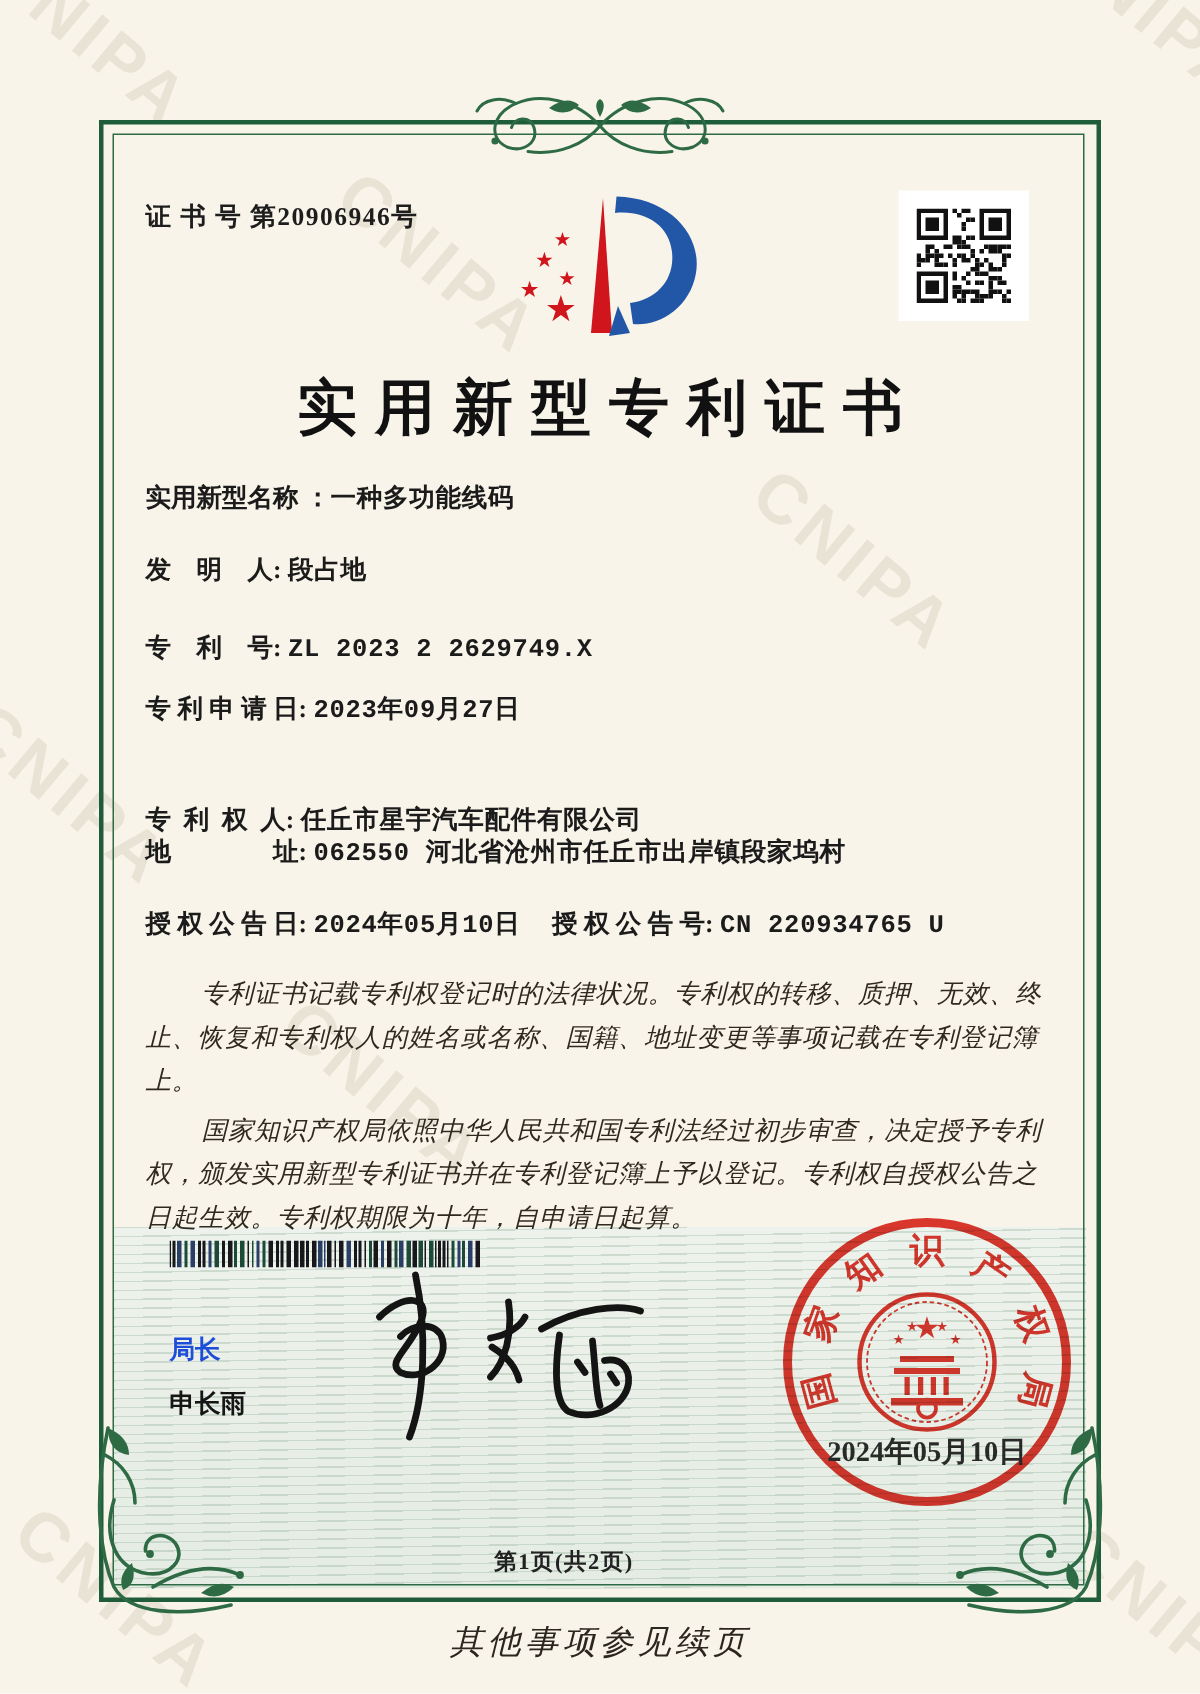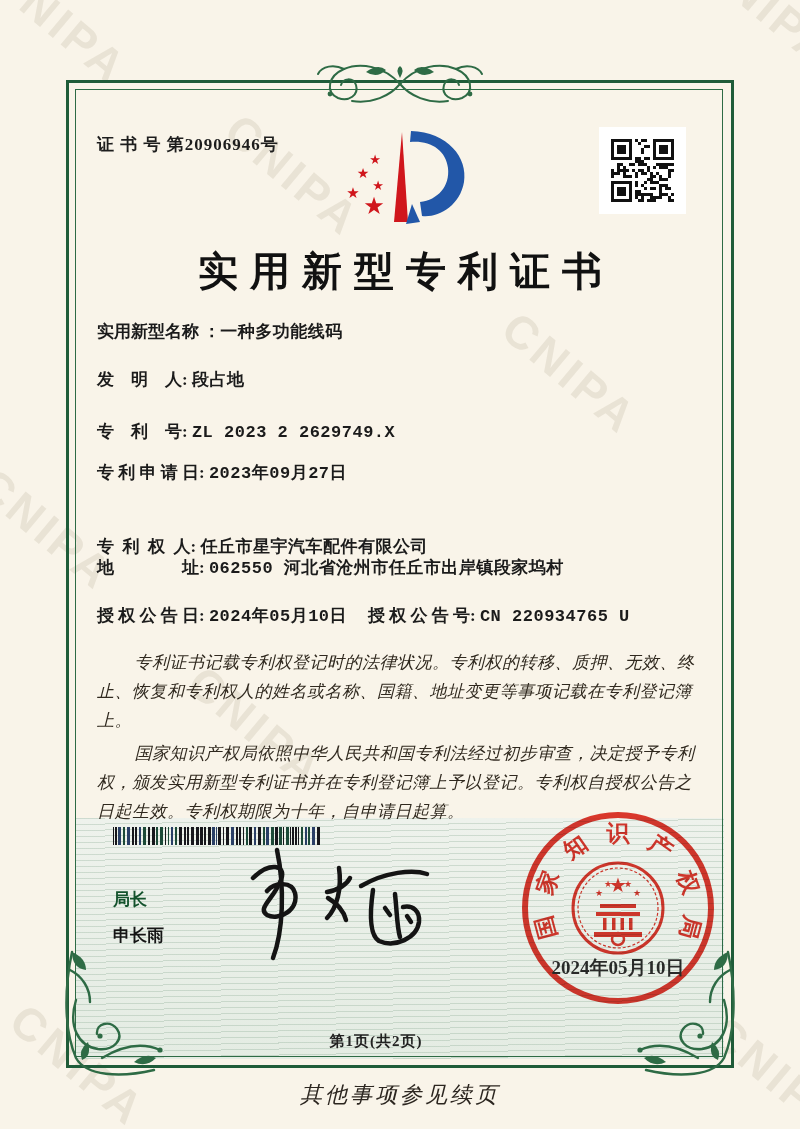--- a/index.html
+++ b/index.html
@@ -33,21 +33,21 @@
       white-space:nowrap;}
   .flabel{white-space:pre;}
   .fvalue{white-space:pre;letter-spacing:0.5px;font-family:Liberation Mono, monospace;}
   
   .paras{position:absolute;left:97px;top:648px;width:608px;z-index:4;
       font-style:italic;color:#30291f;font-size:17px;line-height:29px;}
   .paras p{margin:0 0 4px 0;text-indent:2.2em;letter-spacing:0.5px;}
   
   .barcode{position:absolute;left:113px;top:827px;width:208px;height:18px;z-index:4;}
   .sig-title{position:absolute;left:113px;top:888px;font-size:17px;font-weight:700;
-      font-family:"Liberation Sans","DejaVu Sans",sans-serif;color:#14532d;z-index:4;}
+      font-family:"Liberation Sans","DejaVu Sans",sans-serif;color:#1d4ed8;z-index:4;}
   .sig-name{position:absolute;left:113px;top:924px;font-size:17px;font-weight:700;
       font-family:"Liberation Sans","DejaVu Sans",sans-serif;color:#151515;z-index:4;}
   .signature{position:absolute;left:215px;top:836px;width:225px;height:125px;z-index:5;}
   .seal{position:absolute;left:518px;top:808px;width:200px;height:200px;z-index:5;
       mix-blend-mode:multiply;}
   .page-info{position:absolute;left:0;top:1032px;width:752px;text-align:center;
       font-size:15px;font-weight:600;color:#222;z-index:4;letter-spacing:1px;}
   .continuation{position:absolute;left:0;top:1080px;width:800px;text-align:center;
       font-size:22px;font-style:italic;letter-spacing:3px;color:#2c2620;z-index:4;}
   .ornament{position:absolute;z-index:3;pointer-events:none;}

